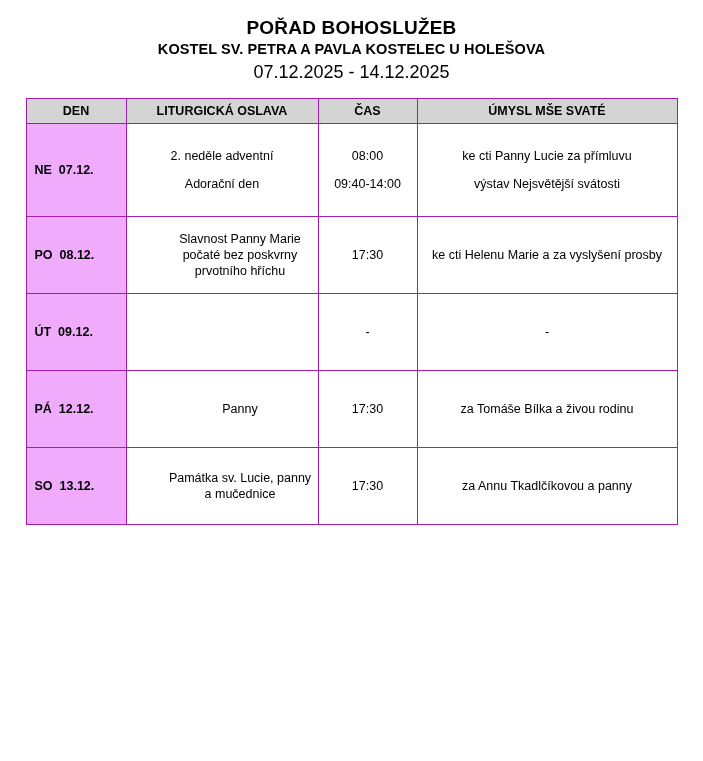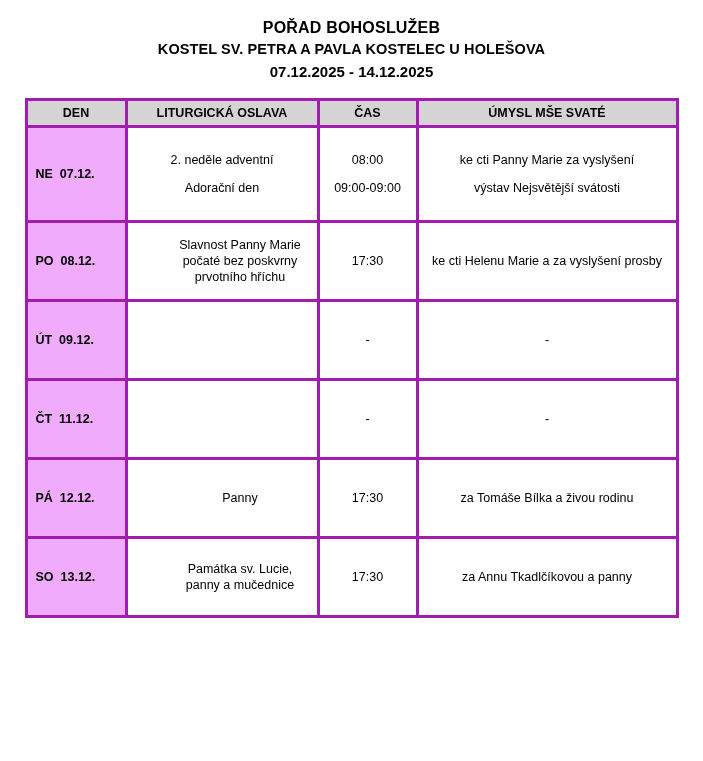--- a/index.html
+++ b/index.html
@@ -19,45 +19,45 @@
     width: 703px;
     height: 761px;
     box-sizing: border-box;
     padding: 0;
   }
   .header {
     text-align: center;
     padding-top: 18px;
   }
   .title-main {
-    font-size: 16px;
+    font-size: 19px;
     font-weight: bold;
     letter-spacing: 0.2px;
     line-height: 20px;
   }
   .title-sub {
     font-size: 14.5px;
     font-weight: bold;
     letter-spacing: 0.1px;
     line-height: 22px;
   }
   .title-dates {
-    font-size: 15px;
-    font-weight: bold;
+    font-size: 18px;
+    font-weight: normal;
     line-height: 20px;
     padding-top: 2px;
   }
   table.schedule {
     border-collapse: collapse;
     margin: 16px auto 0 auto;
     width: 651px;
     table-layout: fixed;
   }
   table.schedule th, table.schedule td {
-    border: 3px solid #a21caf;
+    border: 1px solid #a21caf;
     font-size: 12.5px;
     vertical-align: middle;
   }
   table.schedule thead th {
     background: #d4d4d4;
     font-weight: bold;
     text-align: center;
     height: 20px;
     padding: 2px 0;
     font-size: 12.5px;
@@ -143,52 +143,46 @@
         <td class="den">NE  07.12.</td>
         <td class="lit split-cell cell-row" style="height:92px">
           <div class="split-inner">
             <div>2. neděle adventní</div>
             <div>Adorační den</div>
           </div>
         </td>
         <td class="cas split-cell">
           <div class="split-inner">
             <div>08:00</div>
-            <div>09:00-09:00</div>
+            <div>09:40-14:00</div>
           </div>
         </td>
         <td class="umysl split-cell">
           <div class="split-inner">
-            <div>ke cti Panny Marie za vyslyšení</div>
+            <div>ke cti Panny Lucie za přímluvu</div>
             <div>výstav Nejsvětější svátosti</div>
           </div>
         </td>
       </tr>
 
       <tr>
         <td class="den">PO  08.12.</td>
         <td class="lit cell-row" style="height:68px">Slavnost Panny Marie počaté bez poskvrny prvotního hříchu</td>
         <td class="cas">17:30</td>
         <td class="umysl">ke cti Helenu Marie a za vyslyšení prosby</td>
       </tr>
 
       <tr>
         <td class="den">ÚT  09.12.</td>
         <td class="lit cell-row" style="height:68px"></td>
         <td class="cas">-</td>
         <td class="umysl">-</td>
       </tr>
 
 
-      <tr>
-        <td class="den">ČT  11.12.</td>
-        <td class="lit cell-row" style="height:68px"></td>
-        <td class="cas">-</td>
-        <td class="umysl">-</td>
-      </tr>
 
       <tr>
         <td class="den">PÁ  12.12.</td>
         <td class="lit cell-row" style="height:68px">Panny</td>
         <td class="cas">17:30</td>
         <td class="umysl">za Tomáše Bílka a živou rodinu</td>
       </tr>
 
       <tr>
         <td class="den">SO  13.12.</td>

